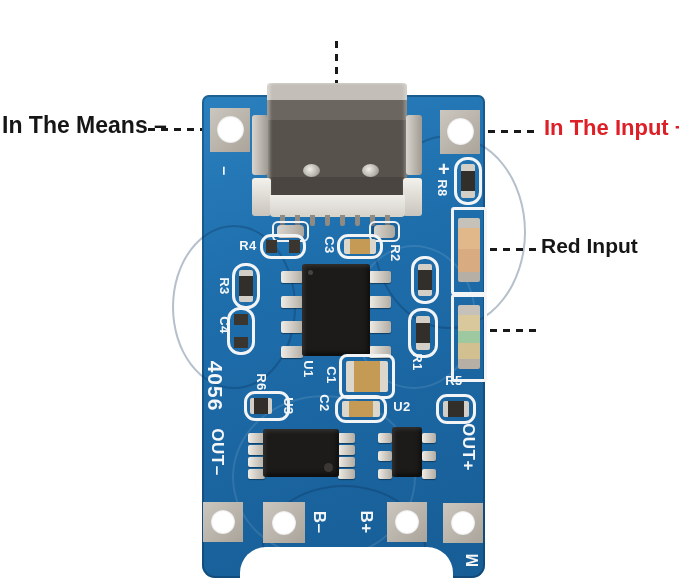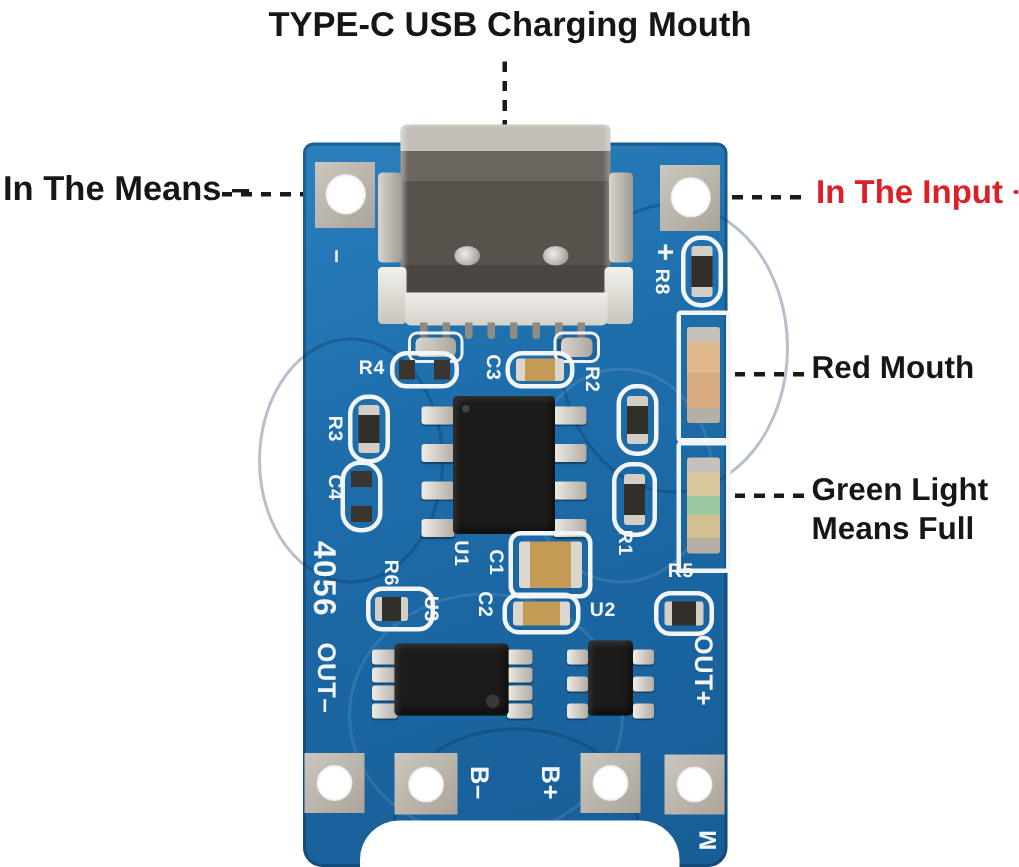--- a/index.html
+++ b/index.html
@@ -71,29 +71,24 @@
   .joint i{position:absolute;left:3px;top:2px;right:3px;bottom:2px;
      background:linear-gradient(90deg,#d9d5ce,#aca79e);border-radius:4px;}
 
   #notch{left:38px;top:452px;width:213px;height:31px;background:#fff;border-radius:26px 26px 0 0;}
 </style>
 </head>
 <body>
 
 <div class="stage">
 
-  <div class="callout" id="title">TYPE-C USB Charging Mouth</div>
   <div class="callout" id="lbl-left">In The Means –</div>
   <div class="callout" id="lbl-right">In The Input +</div>
   <div class="callout" id="lbl-red">
-    <div>Red Mouth</div>
-  </div>
-  <div class="callout" id="lbl-green">
-    <div>Green Light</div>
-    <div>Means Full</div>
+    <div>Red Input</div>
   </div>
 
   <div class="dash-v" id="dash-top"></div>
   <div class="dash-h" id="dash-left"></div>
   <div class="dash-h" id="dash-right"></div>
   <div class="dash-h" id="dash-red"></div>
   <div class="dash-h" id="dash-green"></div>
 
   <div id="board">
 

